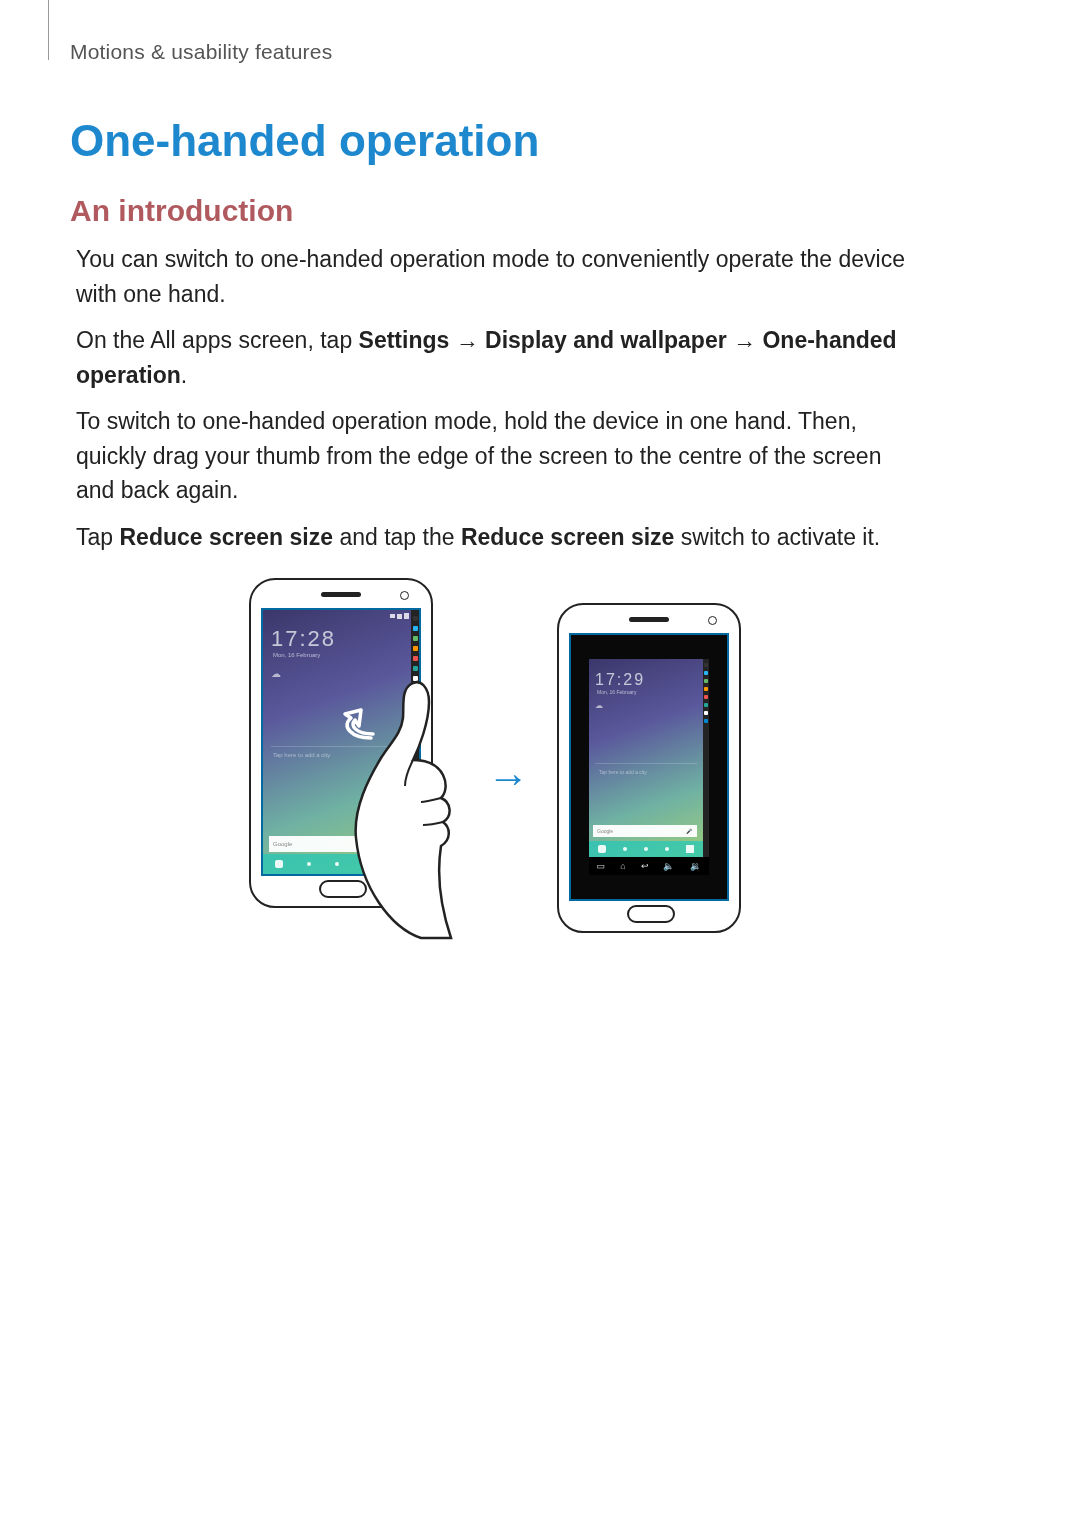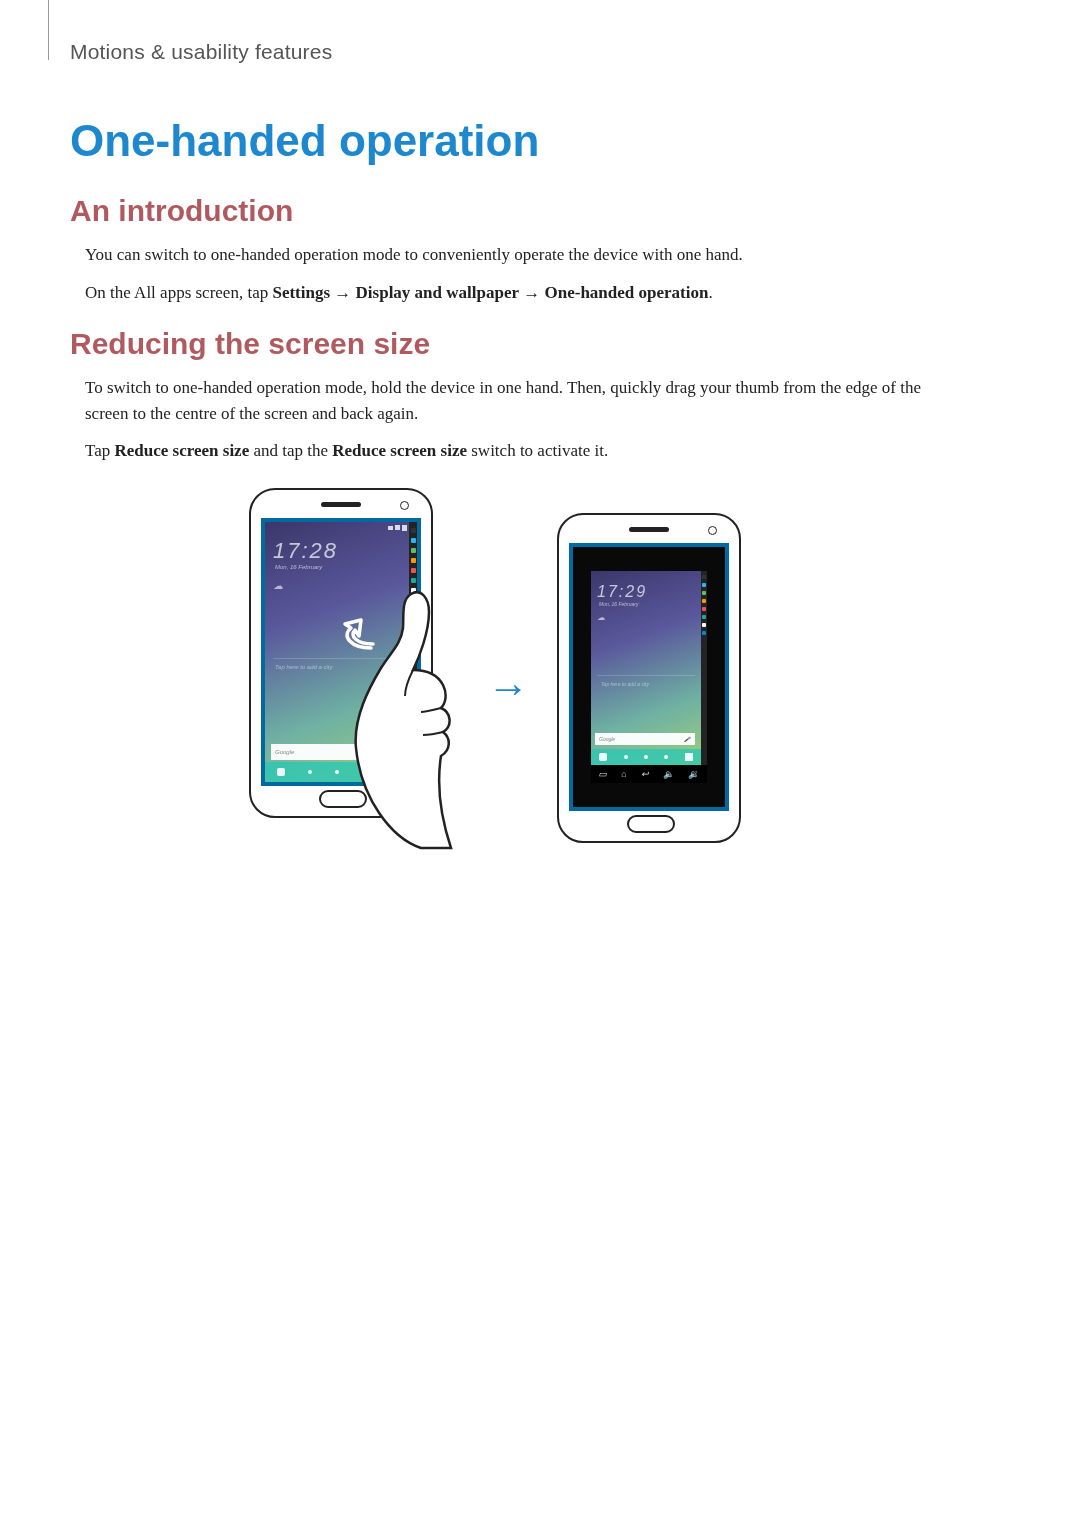--- a/index.html
+++ b/index.html
@@ -39,26 +39,25 @@
     margin: 52px 0 28px 0;
     letter-spacing: 0px;
   }
   h2.sub-title {
     color: #b05a5f;
     font-size: 30px;
     font-weight: 700;
     margin: 22px 0 14px 0;
   }
   p.body-text {
-    font-size: 17px;
+    font-size: 23px;
     line-height: 1.5;
-    margin: 8px 0 12px 15px;
+    margin: 8px 0 12px 6px;
     color: #222;
     font-weight: 300;
-    font-family: Liberation Serif, serif;
   }
   p.body-text b, strong {
     font-weight: 700;
   }
   .figure-row {
     margin-top: 24px;
     display: flex;
     align-items: center;
     justify-content: center;
     gap: 28px;
@@ -68,24 +67,23 @@
     height: 330px;
     border: 2.5px solid #222;
     border-radius: 26px;
     position: relative;
     background: #fff;
     box-sizing: border-box;
   }
   .screen {
     position: absolute;
     left: 10px; right: 10px; top: 28px; bottom: 30px;
-    border: 4px solid #0369a1;
+    border: 2px solid #0369a1;
     background: #fff;
     overflow: hidden;
-    font-style: italic;
   }
   .speaker {
     position: absolute;
     top: 12px;
     left: 50%;
     margin-left: -20px;
     width: 40px;
     height: 5px;
     border-radius: 3px;
     background: #222;
@@ -239,21 +237,20 @@
   <h1 class="main-title">One-handed operation</h1>
 
   <h2 class="sub-title">An introduction</h2>
 
   <p class="body-text">You can switch to one-handed operation mode to conveniently operate the device with one hand.</p>
 
   <p class="body-text">
     <span>On the All apps screen, tap </span><b>Settings</b><span> → </span><b>Display and wallpaper</b><span> → </span><b>One-handed operation</b><span>.</span>
   </p>
 
-  <h2 class="sub-title">Reducing the screen size</h2>
 
   <p class="body-text">To switch to one-handed operation mode, hold the device in one hand. Then, quickly drag your thumb from the edge of the screen to the centre of the screen and back again.</p>
 
   <p class="body-text">
     <span>Tap </span><b>Reduce screen size</b><span> and tap the </span><b>Reduce screen size</b><span> switch to activate it.</span>
   </p>
 
   <div class="figure-row">
 
     <div class="figure-wrap-left">

